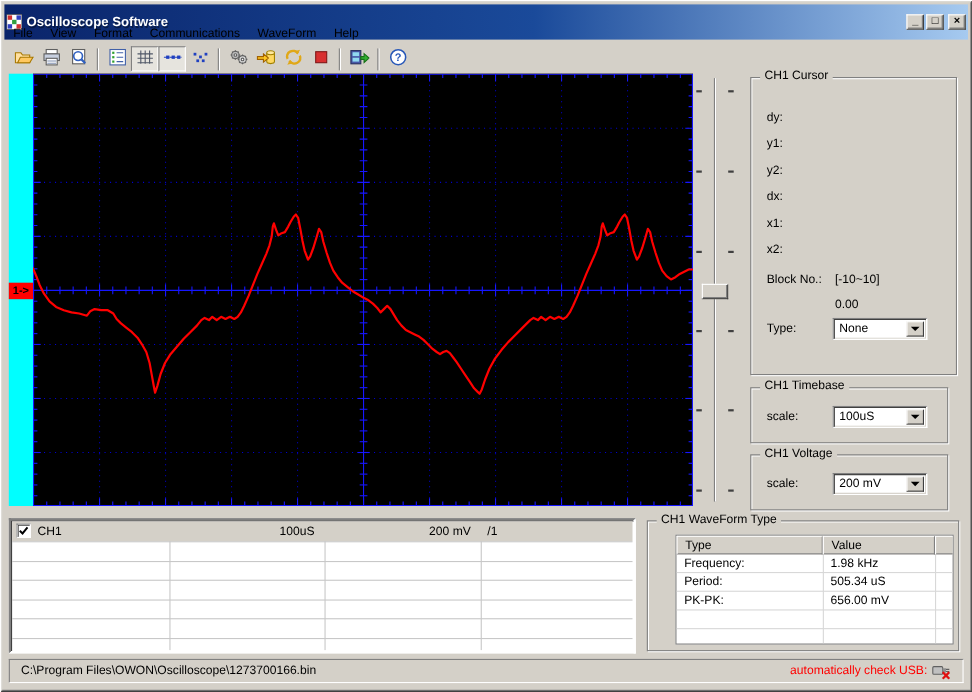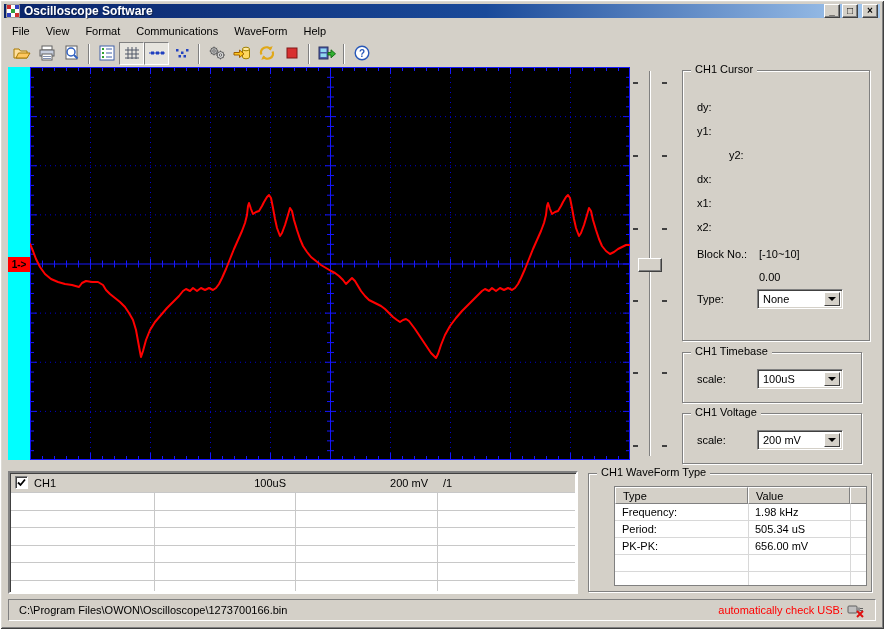--- a/index.html
+++ b/index.html
@@ -2,21 +2,21 @@
 <html><head>
 <meta charset="utf-8">
 <style>
   html,body{margin:0;padding:0;background:#9a9a9a;}
   *{box-sizing:border-box;}
   .window{position:relative;width:884px;height:629px;background:#d4d0c8;
     font-family:"Liberation Sans",sans-serif;font-size:11px;color:#000;
     box-shadow:inset 1px 1px 0 #ffffff, inset -1px -1px 0 #404040, inset 2px 2px 0 #dcdad4, inset -2px -2px 0 #808080;
     overflow:hidden;}
   
-  .titlebar{position:absolute;left:4px;top:4px;right:4px;height:14px;
+  .titlebar{position:absolute;left:4px;top:4px;right:4px;height:32px;
     background:linear-gradient(90deg,#0a246a 0%,#1a4a9a 55%,#a6caf0 100%);
     display:flex;align-items:center;padding:0 2px;}
   .title-text{color:#fff;font-weight:bold;font-size:12px;margin-left:4px;flex:1;
     text-shadow:1px 1px 0 rgba(0,0,0,.4);white-space:nowrap;}
   .winbtn{width:16px;height:14px;background:#d4d0c8;margin-left:2px;
     border:1px solid;border-color:#ffffff #404040 #404040 #ffffff;
     box-shadow:inset -1px -1px 0 #808080;
     font-size:10px;font-weight:bold;line-height:11px;text-align:center;cursor:default;}
   .winbtn.close{margin-left:4px;}
   
@@ -524,21 +524,21 @@
       <div class="vtick" style="left: 32px; top: 305px;"></div>
       <div class="vtick" style="left: 3px; top: 378px;"></div>
       <div class="vtick" style="left: 32px; top: 378px;"></div>
     </div>
 
   <div class="groupbox" style="left:682px;top:70px;width:188px;height:271px;">
     <span class="gb-title">CH1 Cursor</span>
     <div style="position:absolute;inset:0;">
         <span class="cfield" style="top: 30px;">dy:</span>
         <span class="cfield" style="top: 54px;">y1:</span>
-        <span class="cfield" style="top: 78px; margin-left: 32px;">y2:</span>
+        <span class="cfield" style="top: 78px;">y2:</span>
         <span class="cfield" style="top: 102px;">dx:</span>
         <span class="cfield" style="top: 126px;">x1:</span>
         <span class="cfield" style="top: 150px;">x2:</span>
       </div>
     <span class="cfield" style="top:177px;">Block No.:</span>
     <span class="cval" style="top:177px;">[-10~10]</span>
     <span class="cval" style="top:200px;">0.00</span>
     <span class="cfield" style="top:222px;">Type:</span>
     <div class="dropdown" style="left:74px;top:218px;width:86px;">
       <span>None</span>

